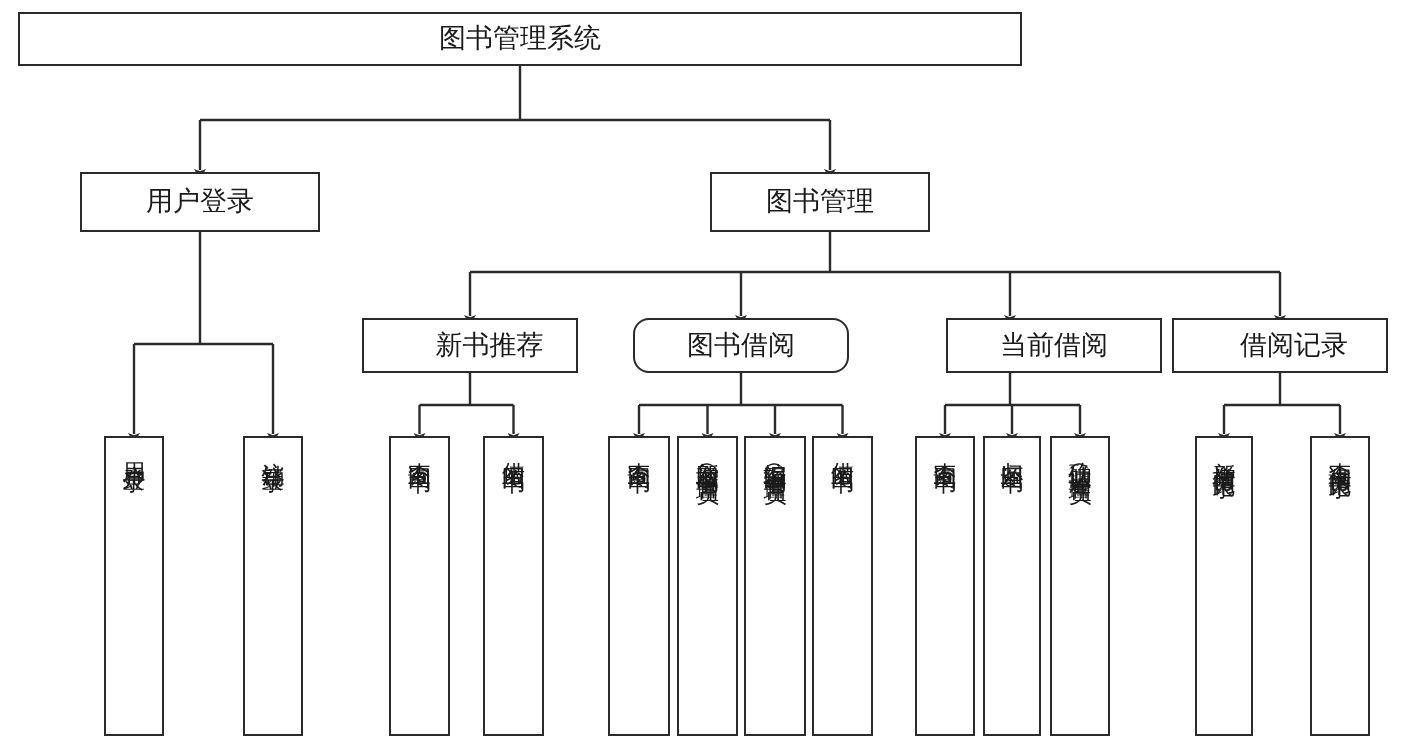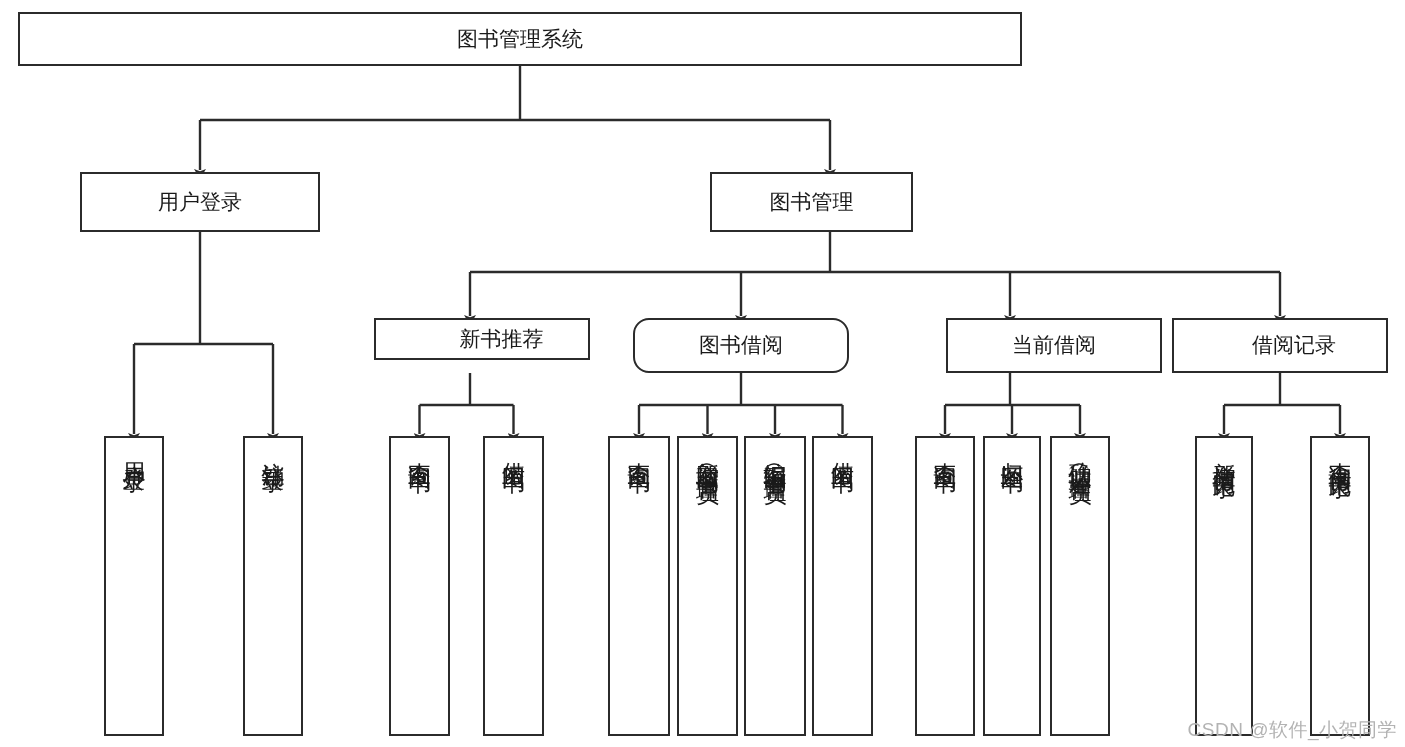--- a/index.html
+++ b/index.html
@@ -38,21 +38,21 @@
     color: #1a1a1a;
   }
   .node-label {
     display: block;
     line-height: 1.18;
     color: #1a1a1a;
     white-space: pre-line;
   }
   
   .node.horizontal .node-label {
-    font-size: 21px;
+    font-size: 27px;
     writing-mode: horizontal-tb;
   }
   
   .node.vertical {
     padding: 6px 0;
     align-items: flex-start;
     justify-content: center;
   }
   .node.vertical .node-label {
     font-size: 23px;
@@ -121,24 +121,24 @@
       </g>
   </svg>
 
   <div id="node-layer">
       <div class="node horizontal" style="left: 18px; top: 12px; width: 1004px; height: 54px;">
         <span class="node-label">图书管理系统</span>
       </div>
       <div class="node horizontal" style="left: 80px; top: 172px; width: 240px; height: 60px;">
         <span class="node-label">用户登录</span>
       </div>
-      <div class="node horizontal" style="left: 710px; top: 172px; width: 203px; height: 60px;">
+      <div class="node horizontal" style="left: 710px; top: 172px; width: 220px; height: 60px;">
         <span class="node-label">图书管理</span>
       </div>
-      <div class="node horizontal" style="left: 374px; top: 318px; width: 216px; height: 42px; padding-left: 39px;">
+      <div class="node horizontal" style="left: 362px; top: 318px; width: 216px; height: 55px; padding-left: 39px;">
         <span class="node-label">新书推荐</span>
       </div>
       <div class="node horizontal" style="left: 633px; top: 318px; width: 216px; height: 55px; border-radius: 16px;">
         <span class="node-label">图书借阅</span>
       </div>
       <div class="node horizontal" style="left: 902px; top: 318px; width: 216px; height: 55px; margin-left: 44px;">
         <span class="node-label">当前借阅</span>
       </div>
       <div class="node horizontal" style="left: 1172px; top: 318px; width: 216px; height: 55px; padding-left: 28px;">
         <span class="node-label">借阅记录</span>
@@ -177,14 +177,13 @@
         <span class="node-label">确认归还（管理员）</span>
       </div>
       <div class="node vertical" style="left: 1195px; top: 436px; width: 58px; height: 300px;">
         <span class="node-label">新增借阅记录</span>
       </div>
       <div class="node vertical" style="left: 1310px; top: 436px; width: 60px; height: 300px;">
         <span class="node-label">查询借阅记录</span>
       </div>
     </div>
 
-  <div id="watermark">CSDN @软件_小贺同学</div>
 </div>
 
 </body></html>

